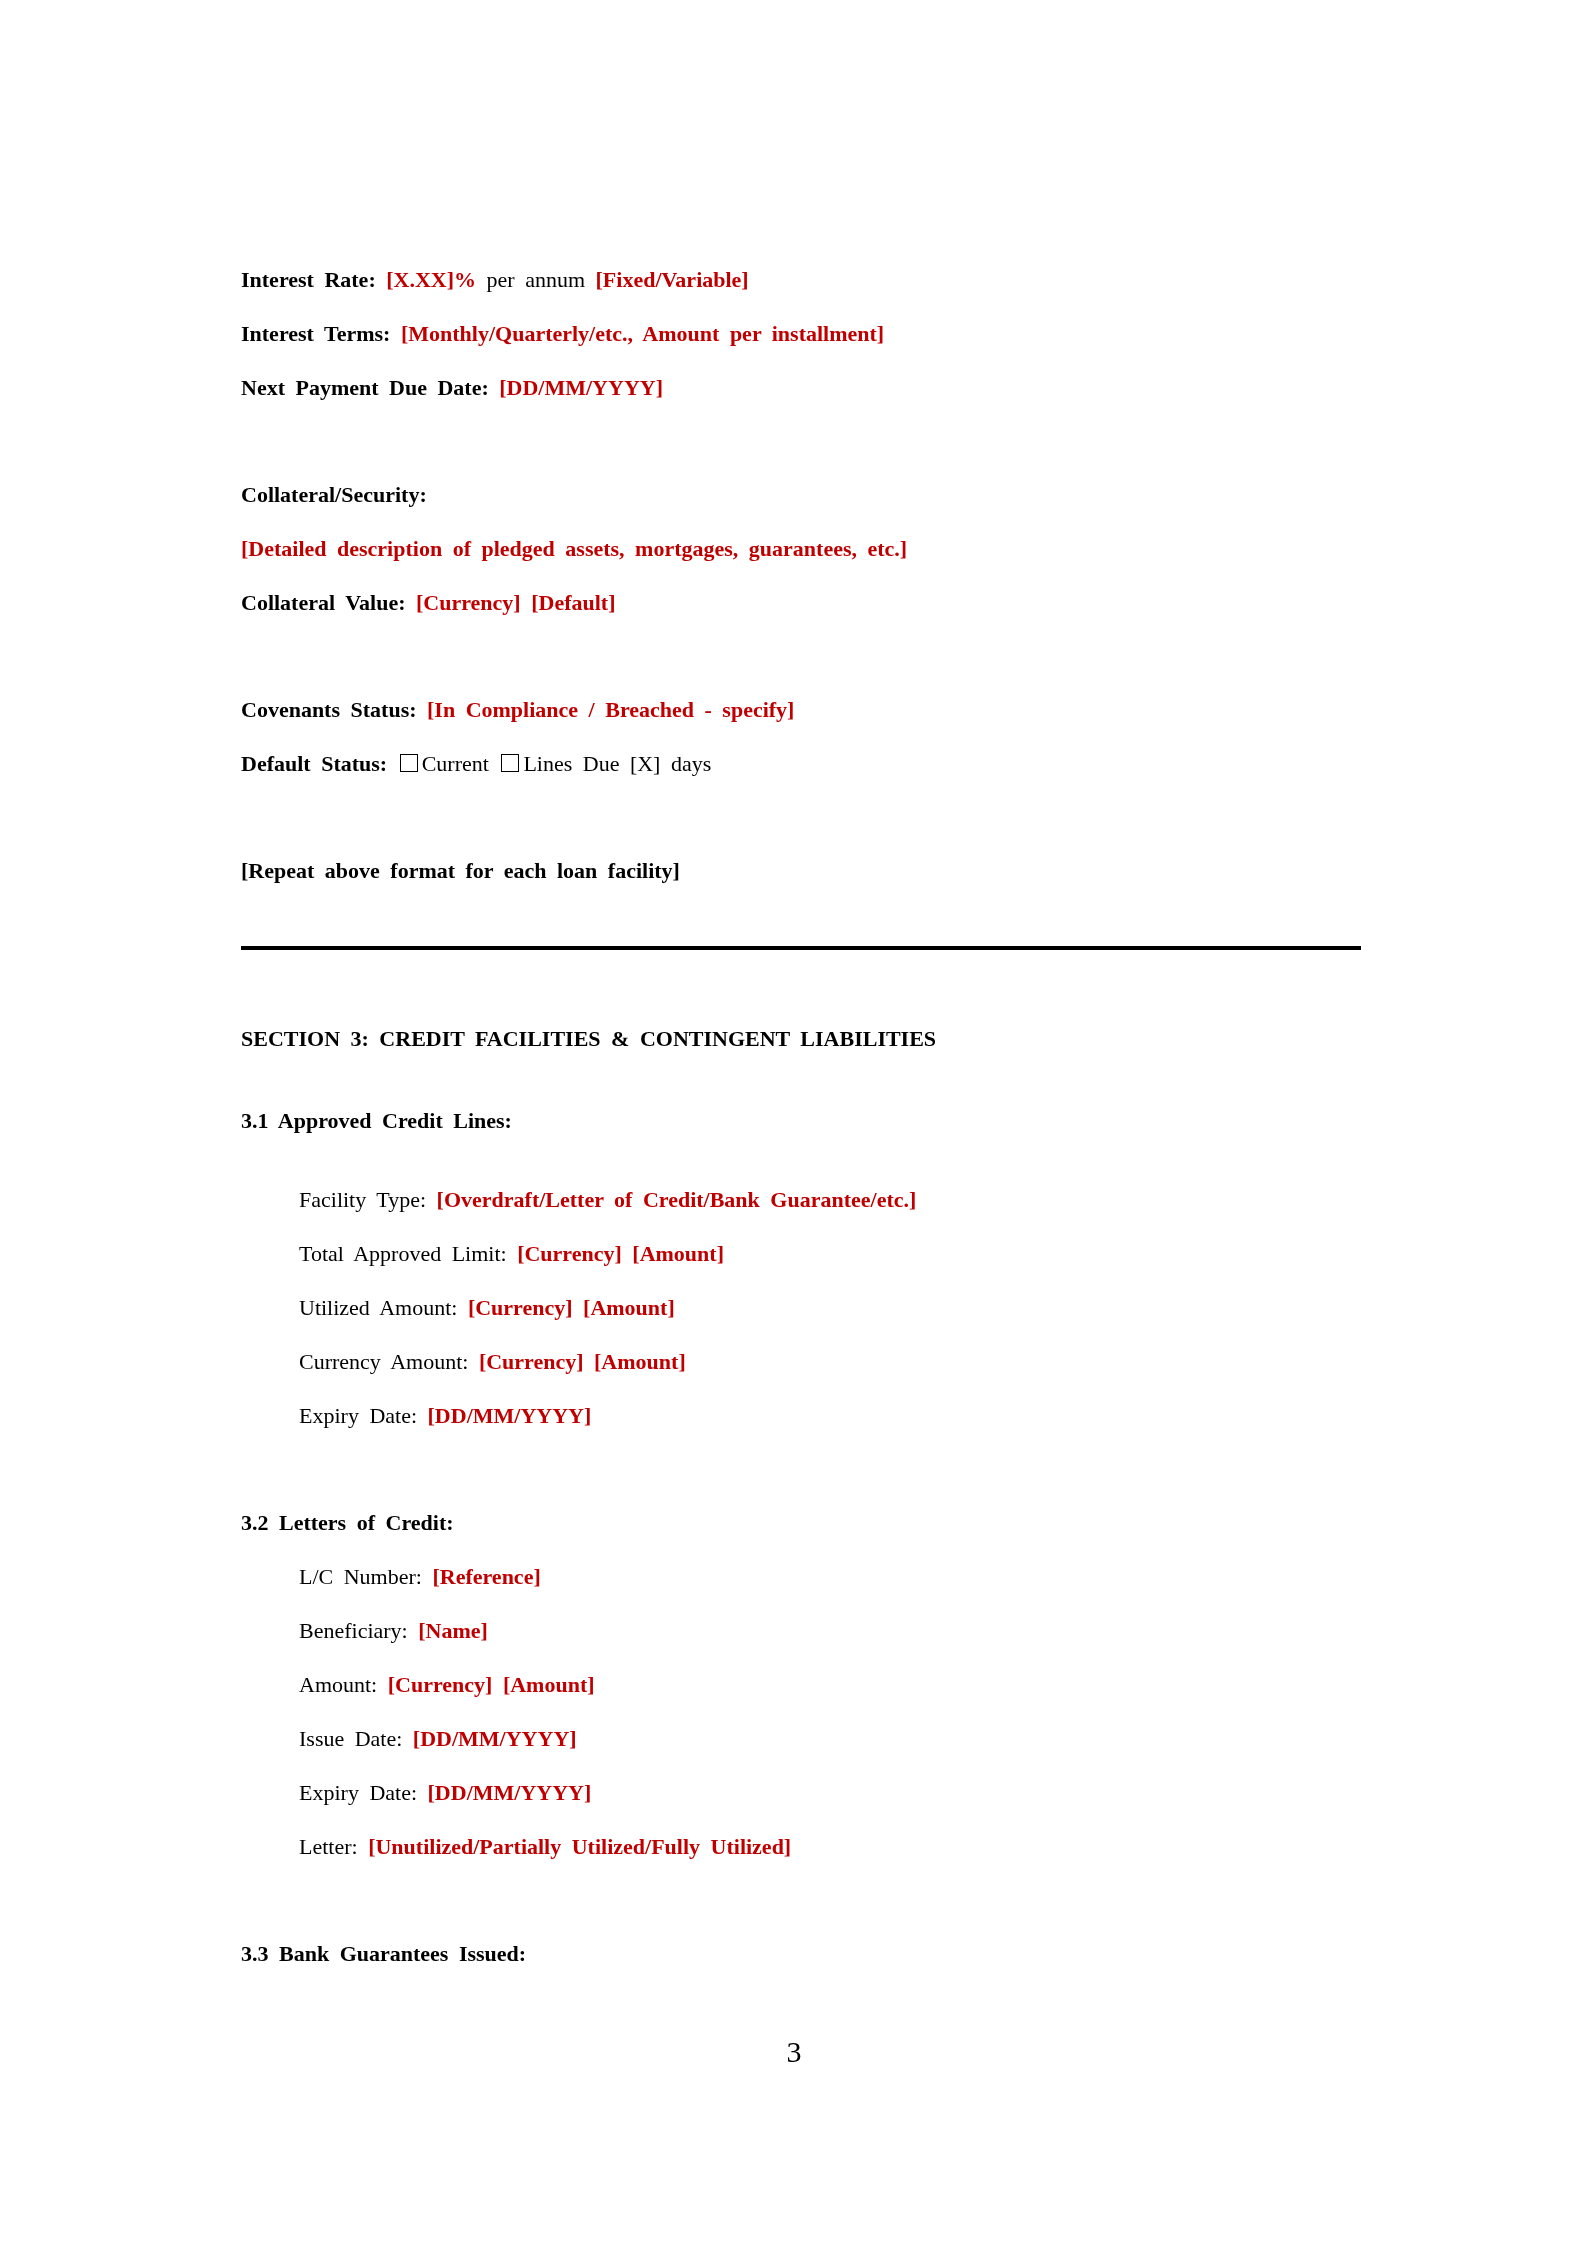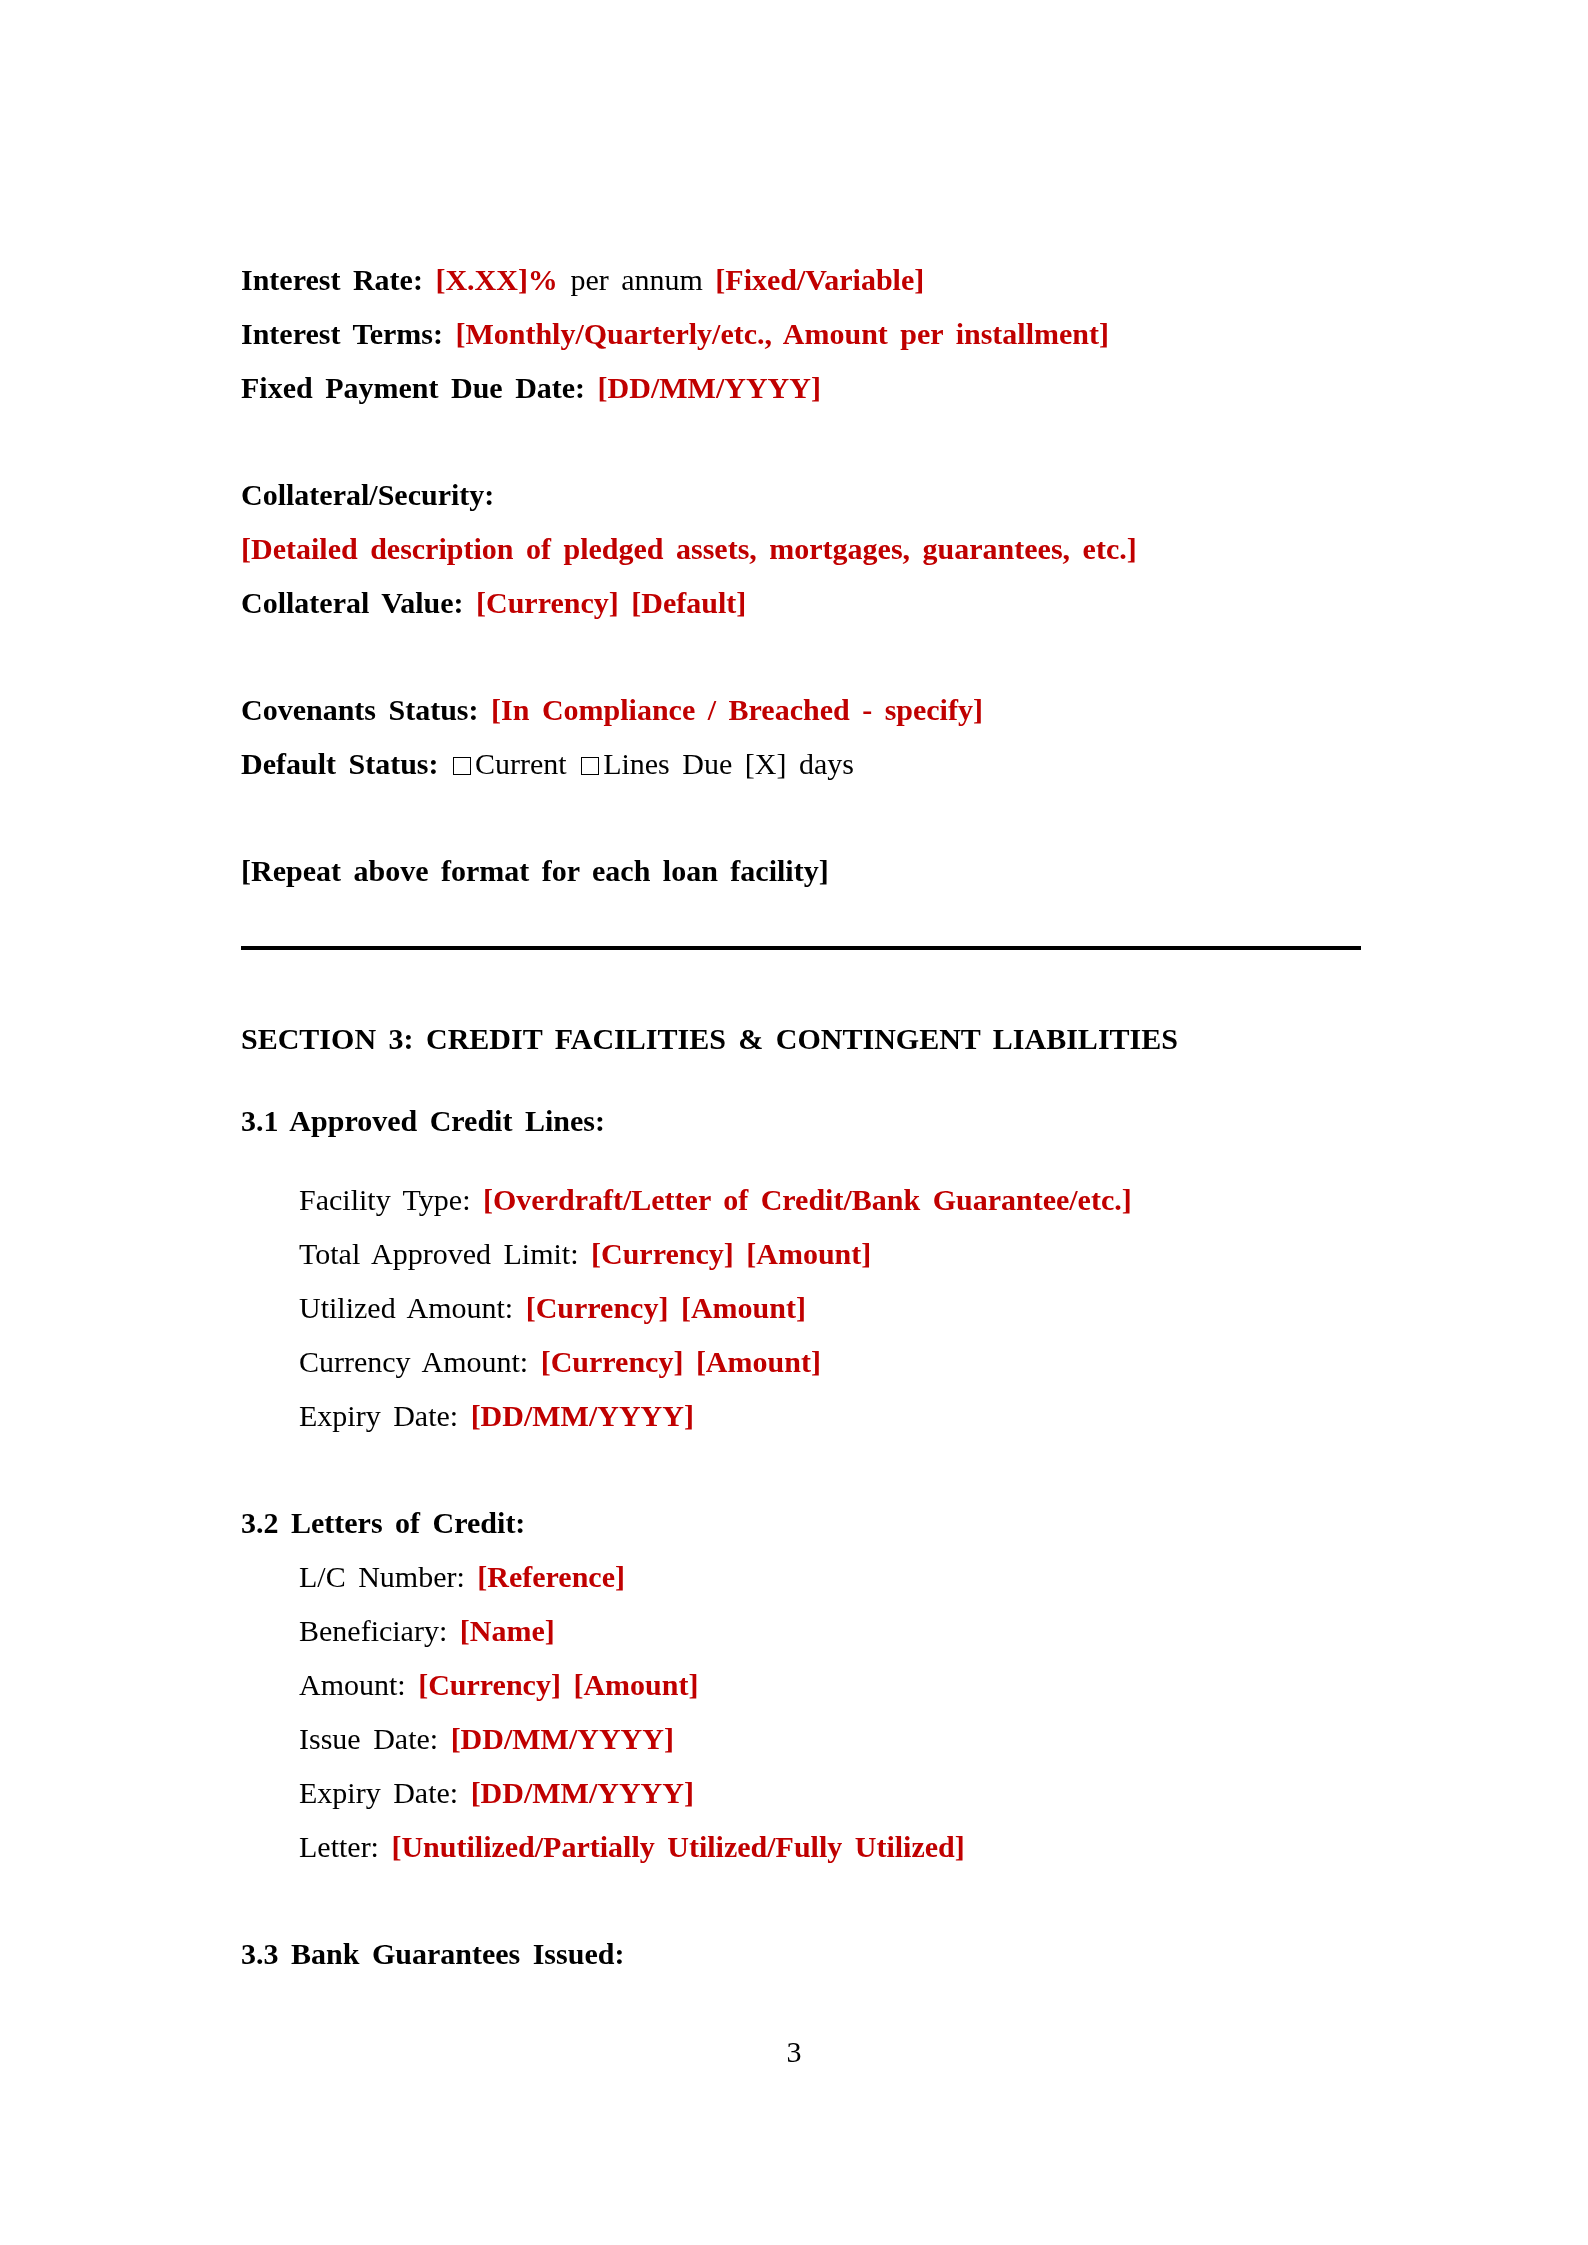--- a/index.html
+++ b/index.html
@@ -1,18 +1,18 @@
 <!DOCTYPE html>
 <html><head>
 <meta charset="utf-8">
 <style>
   html, body { margin:0; padding:0; background:#ffffff; }
   body { width:1588px; height:2245px; position:relative; overflow:hidden;
          font-family:"Liberation Serif", "DejaVu Serif", serif; color:#000; }
-  .line { position:absolute; left:241px; font-size:30px; line-height:36px; white-space:nowrap; word-spacing:5px; }
+  .line { position:absolute; left:241px; font-size:22px; line-height:36px; white-space:nowrap; word-spacing:5px; }
   .ind { left:299px;text-align:center; }
   .b { font-weight:bold; }
   .red { color:#c00000; font-weight:bold; }
   .rule { position:absolute; left:241px; width:1120px; top:946px; height:4px; background:#000; }
   .box { display:inline-block; width:18px; height:18px; border:1.5px solid #000; vertical-align:-1px; margin:0 4px 0 2px; box-sizing:border-box; }
   .pagenum { position:absolute; left:0; width:1588px; text-align:center; top:2034px; font-size:30px; line-height:36px; }
 </style>
 </head>
 <body>
 
@@ -24,21 +24,21 @@
     <span>per annum</span>
     <span class="red">[Fixed/Variable]</span>
   </div>
 
   <div class="line" style="top:316px">
     <span class="b">Interest Terms:</span>
     <span class="red">[Monthly/Quarterly/etc., Amount per installment]</span>
   </div>
 
   <div class="line" style="top:370px">
-    <span class="b">Fixed Payment Due Date:</span>
+    <span class="b">Next Payment Due Date:</span>
     <span class="red">[DD/MM/YYYY]</span>
   </div>
 
   <div class="line b" style="top:477px">Collateral/Security:</div>
   <div class="line red" style="top:531px">[Detailed description of pledged assets, mortgages, guarantees, etc.]</div>
   <div class="line" style="top:585px">
     <span class="b">Collateral Value:</span>
     <span class="red">[Currency]</span>
     <span class="red">[Default]</span>
   </div>

